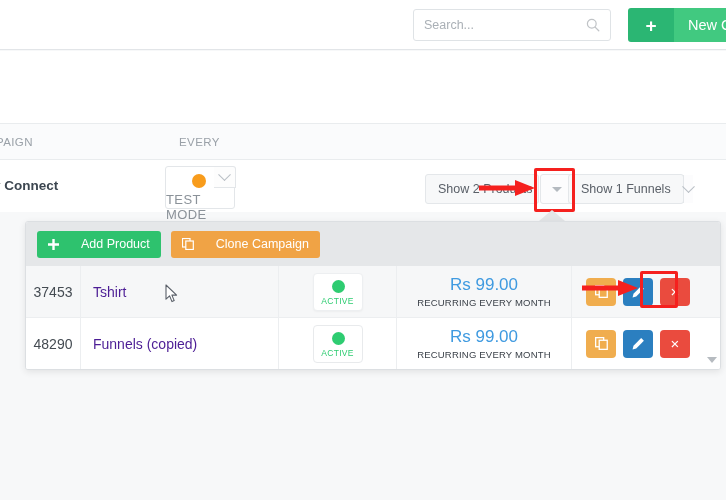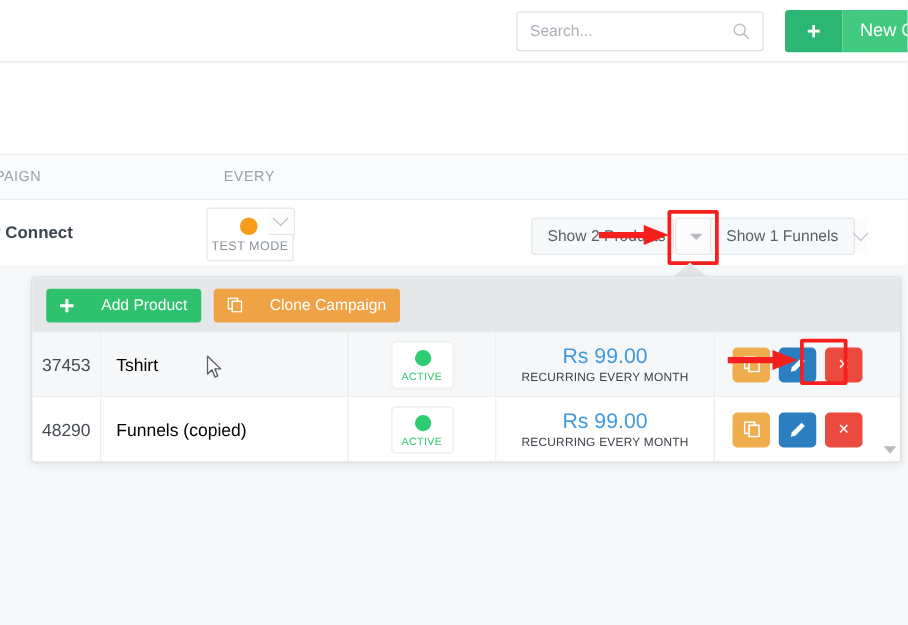--- a/index.html
+++ b/index.html
@@ -131,22 +131,21 @@
   .testmode-dot {
     position: absolute;
     left: 26px; top: 7px;
     width: 14px; height: 14px;
     border-radius: 50%;
     background: #f89c1c;
   }
   .testmode-label {
     position: absolute;
     left: 0; right: 0; top: 25px;
-    text-align: center;
-    font-size: 10px;
+    font-size: 13px;
     letter-spacing: .4px;
     color: #8b9299;
   }
   .testmode-caret {
     position: absolute;
     left: 214px; top: 166px;
     width: 22px; height: 22px;
     background: #fdfdfd;
     border: 1px solid #e3e6e9;
     border-left: none;
@@ -283,21 +282,21 @@
     display: flex; align-items: center; justify-content: center;
     font-size: 14px;
     color: #444b52;
     border-right: 1px solid #eceef0;
   }
   .cell-name {
     flex: 1;
     display: flex; align-items: center;
     padding-left: 12px;
     font-size: 14px;
-    color: #000000;
+    color: #4c1d95;
     border-right: 1px solid #eceef0;
   }
   .cell-status {
     width: 118px;
     display: flex; align-items: center; justify-content: center;
     border-right: 1px solid #eceef0;
   }
   .badge {
     width: 50px; height: 38px;
     border: 1px solid #e8eaec;

